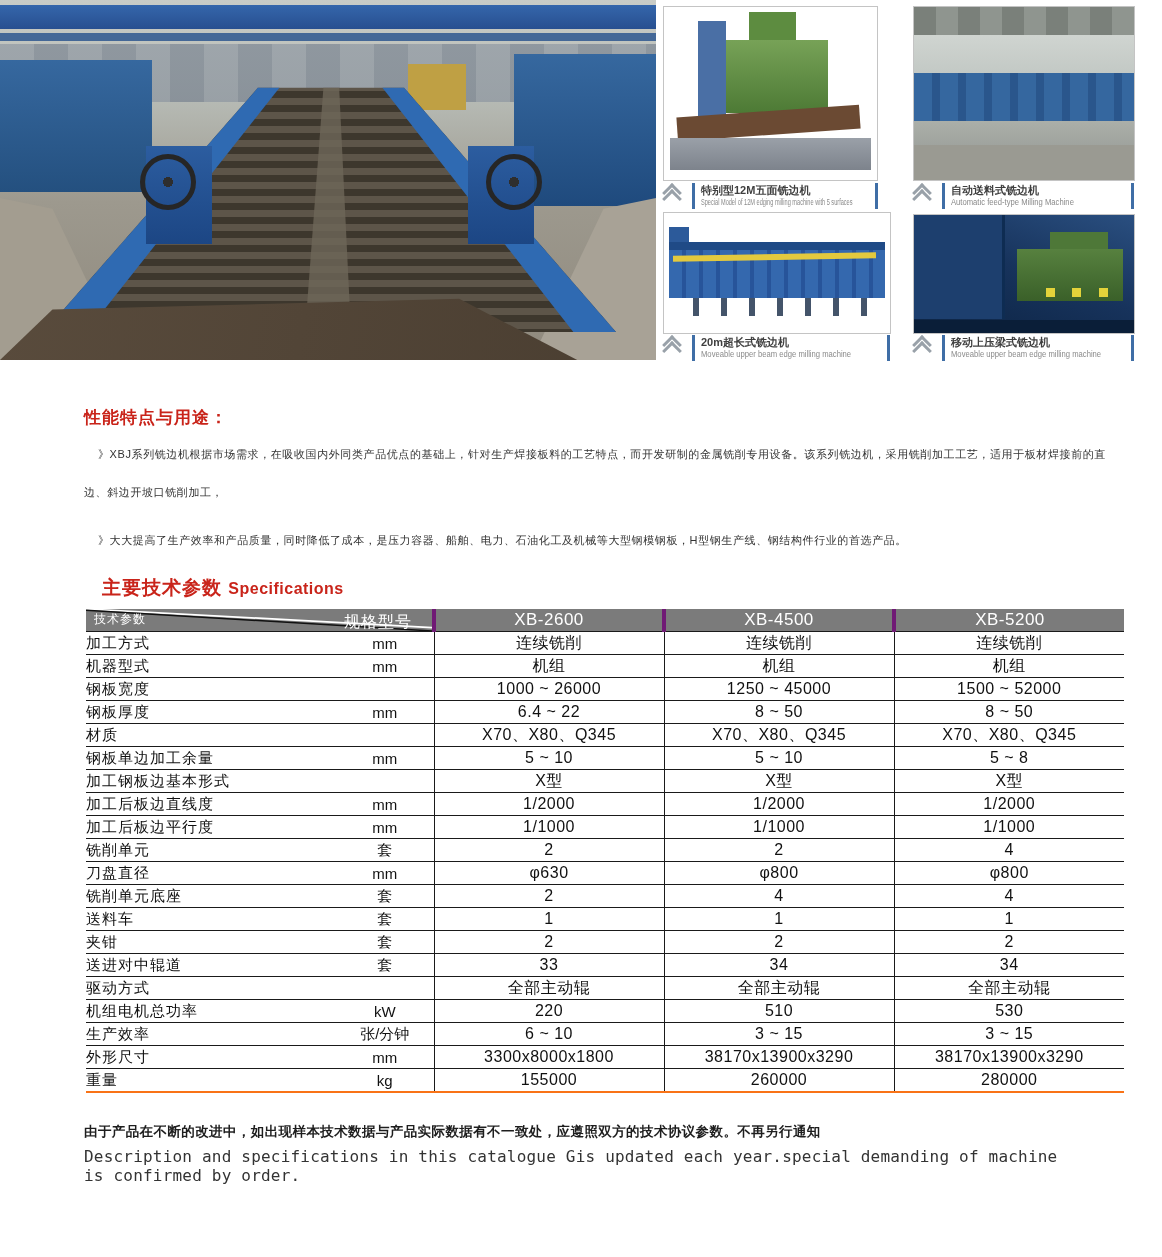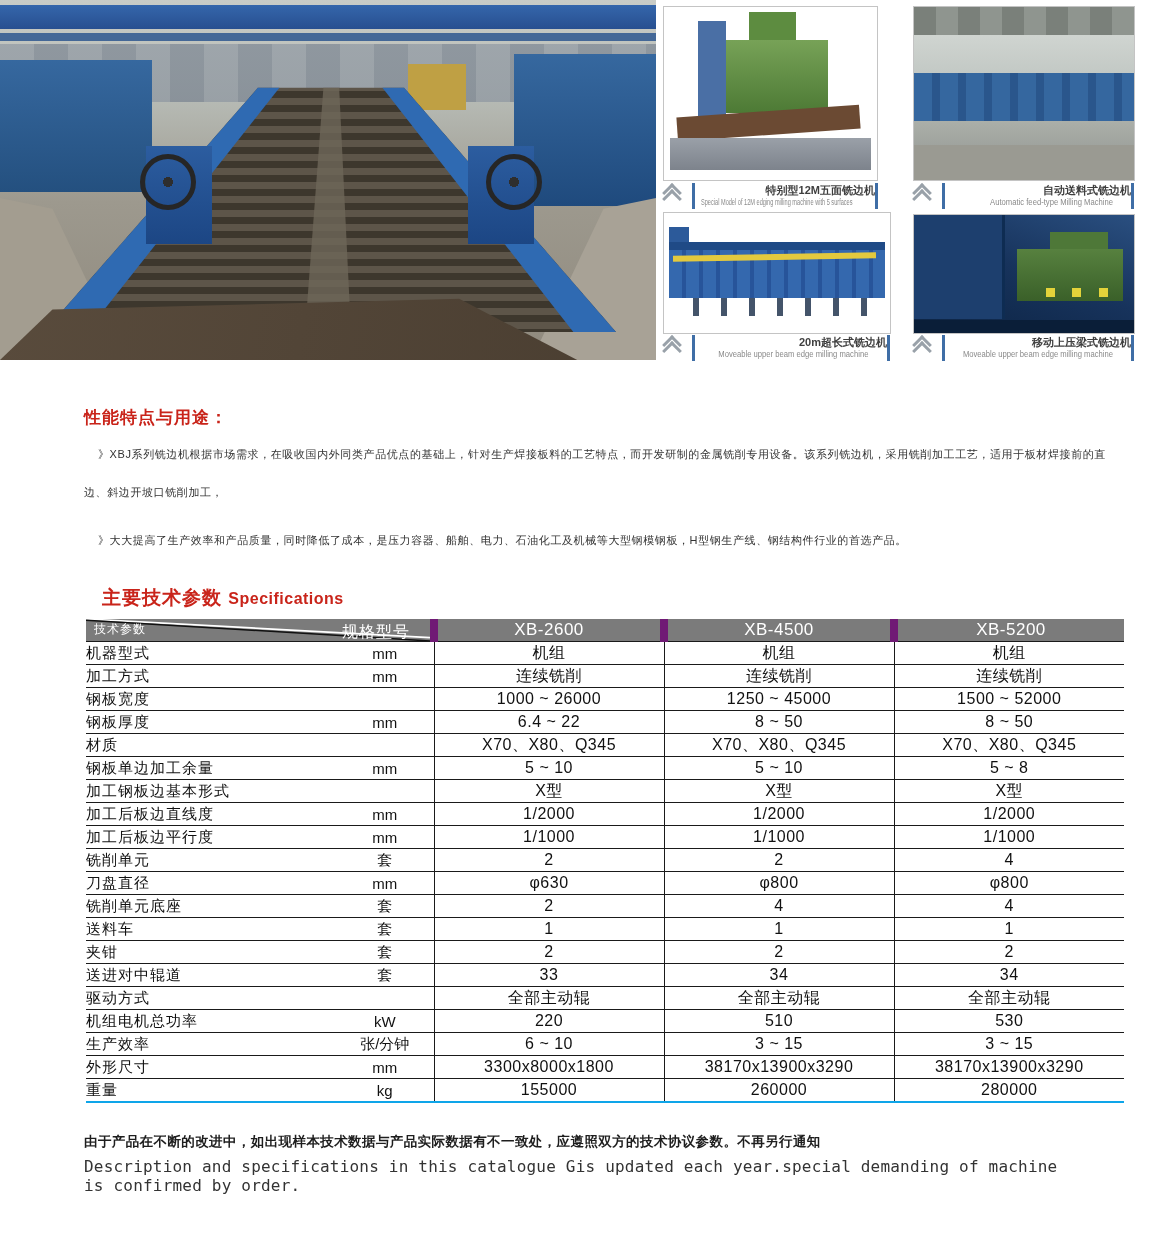--- a/index.html
+++ b/index.html
@@ -58,54 +58,54 @@
   
   .t4-bg{left:0;top:0;width:100%;height:100%;background:linear-gradient(200deg,#2a4f80 0%,#17335c 48%,#0c2342 100%);}
   .t4-panel{left:0;top:0;width:40%;height:88%;background:#1d3f6e;border-right:3px solid #0e2c52;}
   .t4-greenTop{right:12%;top:14%;width:26%;height:16%;background:#4e7838;}
   .t4-green{right:5%;top:29%;width:48%;height:44%;background:linear-gradient(#57813f,#3a6029);}
   .t4-btn{width:9px;height:9px;background:#e3d33a;top:62%;}
   .t4-b1{right:12%;} .t4-b2{right:24%;} .t4-b3{right:36%;}
   .t4-floor{left:0;bottom:0;width:100%;height:11%;background:#0a1e38;}
 
   
-  .cap{position:absolute;display:flex;align-items:center;text-align:right;}
+  .cap{position:absolute;display:flex;align-items:center;}
   .c1{left:660px;top:181px;width:218px;height:30px;}
   .c2{left:910px;top:181px;width:224px;height:30px;}
   .c3{left:660px;top:333px;width:230px;height:30px;}
   .c4{left:910px;top:333px;width:224px;height:30px;}
   .chevrons{display:flex;flex-direction:column;align-items:center;width:24px;margin-right:8px;}
   .chev{width:11px;height:11px;border-top:3px solid #99a1a9;border-left:3px solid #99a1a9;transform:rotate(45deg);margin:-4px 0;}
   .vbar{width:3px;height:26px;background:#3f6ea6;flex:0 0 3px;}
   .cap-text{flex:1;display:flex;flex-direction:column;justify-content:center;padding-left:6px;min-width:0;}
   .cap-zh{font-size:11px;font-weight:bold;color:#3f3f3f;line-height:13px;white-space:nowrap;}
   .cap-en{font-size:8.5px;color:#8a8a8a;line-height:11px;white-space:nowrap;transform-origin:0 50%;transform:scaleX(.9);}
   .cap-en.squeeze{transform:scaleX(.66);}
 
   
   .content{padding:0 84px;}
   .feat-heading{margin-top:38px;font-size:17px;font-weight:bold;color:#c9241a;letter-spacing:1px;}
   .paras{margin-top:6px;}
   .para{margin:6px 0 10px 0;font-size:11px;line-height:38px;color:#333;letter-spacing:.6px;
         text-indent:14px;font-weight:500;width:1044px;}
-  .specs-heading{margin:26px 0 8px 18px;font-size:19px;font-weight:bold;color:#c9241a;letter-spacing:1px;}
+  .specs-heading{margin:16px 0 8px 18px;font-size:19px;font-weight:bold;color:#c9241a;letter-spacing:1px;}
   .specs-heading .en{font-size:16px;letter-spacing:.5px;}
 
   
   table.spec{border-collapse:collapse;table-layout:fixed;width:1038px;margin-left:2px;}
   table.spec th,table.spec td{padding:0;height:22px;font-weight:normal;}
   th.corner{position:relative;background:#7b7b7b;height:38px;}
   .corner-top{position:absolute;top:3px;right:20px;color:#fff;font-size:16px;letter-spacing:1px;}
   .corner-bottom{position:absolute;bottom:3px;left:8px;color:#fff;font-size:12px;letter-spacing:1px;}
-  th.model{background:#7b7b7b;color:#fff;font-size:17px;letter-spacing:.5px;border-left:8px solid #701a75;height:38px;}
+  th.model{background:#7b7b7b;color:#fff;font-size:17px;letter-spacing:.5px;border-left:4px solid #701a75;height:38px;}
   td.lbl{text-align:left;padding-left:92px;font-size:15px;color:#111;letter-spacing:1px;white-space:nowrap;}
   td.unit{text-align:center;font-size:15px;color:#111;}
   td.val{text-align:center;font-size:16px;color:#111;border-left:1.5px solid #1a1a1a;letter-spacing:.5px;}
   tbody tr td{border-top:1.5px solid #1a1a1a;}
-  tbody tr:last-child td{border-bottom:2px solid #0ea5e9;}
+  tbody tr:last-child td{border-bottom:2px solid #f97316;}
   .diag{position:absolute;left:0;top:0;width:100%;height:100%;}
 
   
   .footnote{margin-top:30px;}
   .footnote-zh{font-size:13.5px;font-weight:bold;color:#1e1e1e;letter-spacing:.4px;}
   .footnote-en{margin-top:6px;font-size:16px;color:#333;font-family:"DejaVu Sans Mono",monospace;letter-spacing:.2px;}
 </style>
 </head>
 <body>
 
@@ -249,32 +249,32 @@
             <span class="corner-top">规格型号</span>
             <span class="corner-bottom">技术参数</span>
           </th>
         <th class="model">XB-2600</th>
             <th class="model">XB-4500</th>
             <th class="model">XB-5200</th>
           </tr>
       </thead>
       <tbody>
           <tr>
+            <td class="lbl">加工方式</td>
+            <td class="unit">mm</td>
+            <td class="val">连续铣削</td>
+            <td class="val">连续铣削</td>
+            <td class="val">连续铣削</td>
+          </tr>
+          <tr>
             <td class="lbl">机器型式</td>
             <td class="unit">mm</td>
             <td class="val">机组</td>
             <td class="val">机组</td>
             <td class="val">机组</td>
-          </tr>
-          <tr>
-            <td class="lbl">加工方式</td>
-            <td class="unit">mm</td>
-            <td class="val">连续铣削</td>
-            <td class="val">连续铣削</td>
-            <td class="val">连续铣削</td>
           </tr>
           <tr>
             <td class="lbl">钢板宽度</td>
             <td class="unit"></td>
             <td class="val">1000 ~ 26000</td>
             <td class="val">1250 ~ 45000</td>
             <td class="val">1500 ~ 52000</td>
           </tr>
           <tr>
             <td class="lbl">钢板厚度</td>

